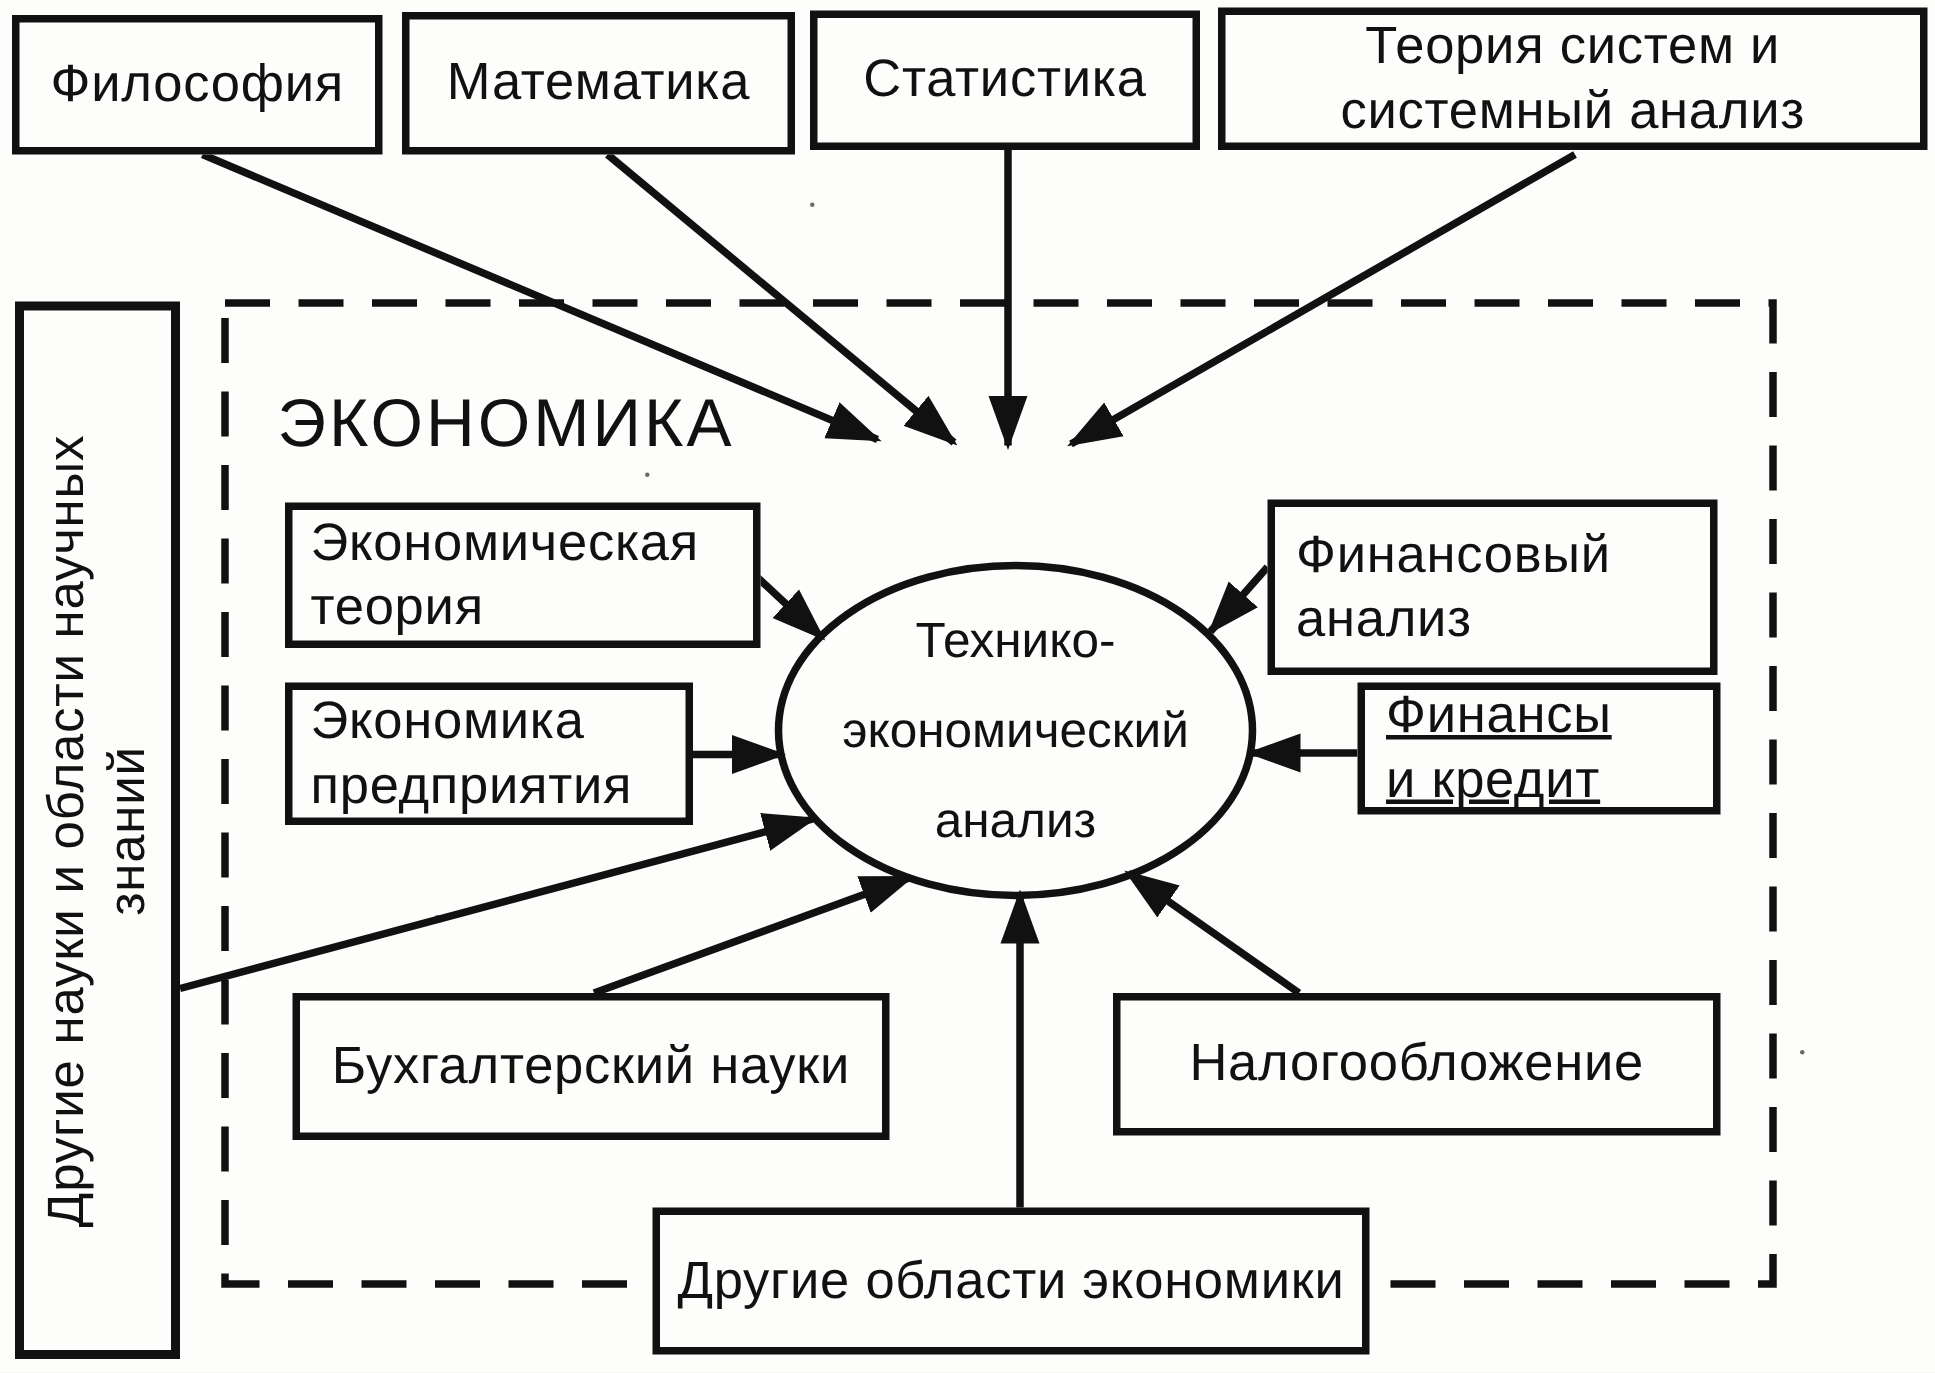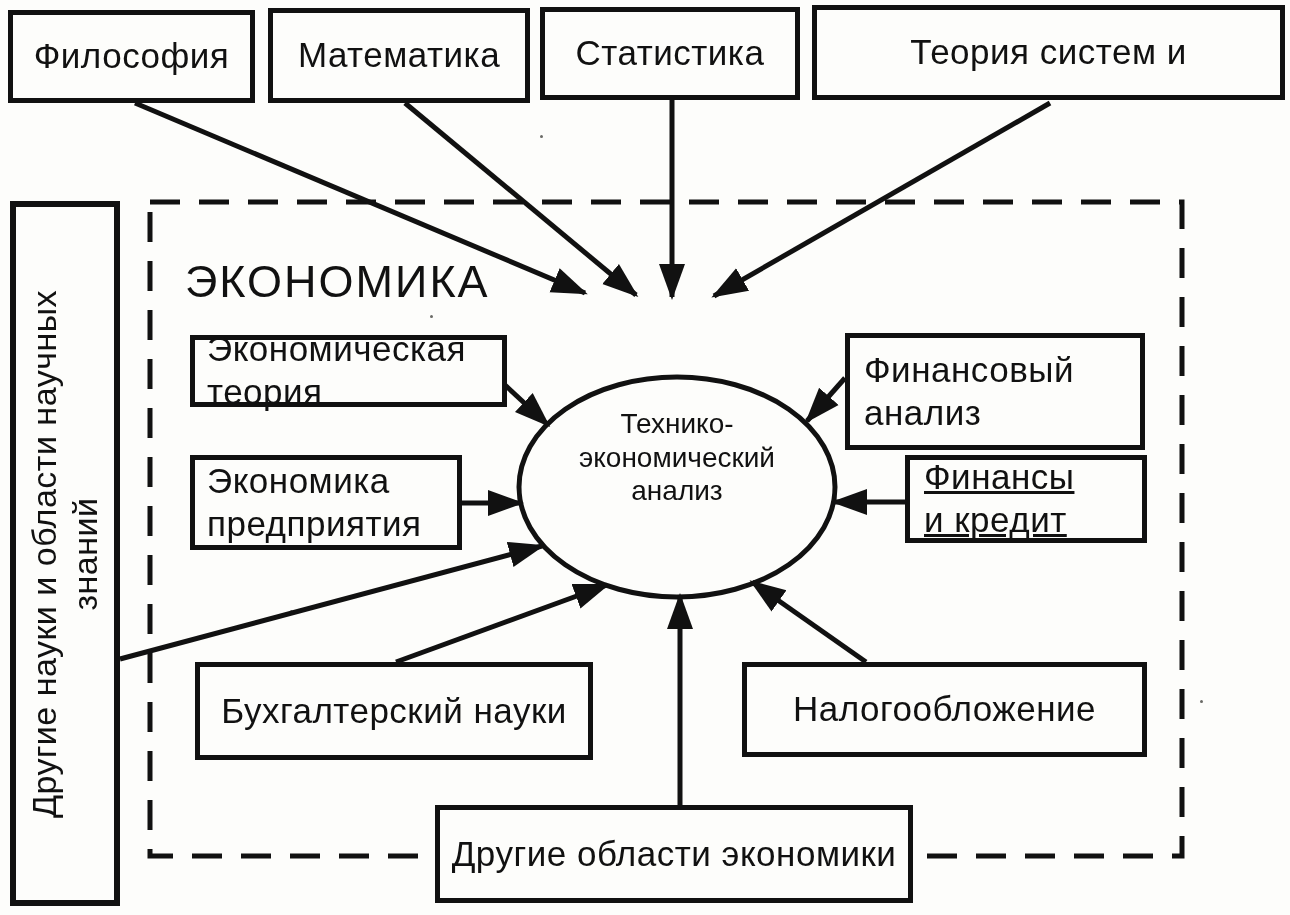--- a/index.html
+++ b/index.html
@@ -45,32 +45,32 @@
     display:flex;flex-direction:column;justify-content:center;align-items:center;
     font-size:34px;line-height:1.2;text-align:center;white-space:nowrap;
   }
   
   .econ-label{
     position:absolute;left:185px;top:252px;width:340px;height:60px;
     font-size:45px;letter-spacing:2px;z-index:2;
     display:flex;align-items:center;
   }
   
-  .n-theory     {left:190px; top:335px; width:317px; height:72px; padding-left:12px;}
+  .n-theory     {left:190px; top:335px; width:317px; height:97px; padding-left:12px;}
   .n-enterprise {left:190px; top:455px; width:272px; height:95px; padding-left:12px;}
   .n-finanalysis{left:845px; top:333px; width:300px; height:117px; padding-left:14px;}
   .n-fincredit  {left:905px; top:455px; width:242px; height:88px; padding-left:14px;text-decoration:underline;}
   .n-accounting {left:195px; top:662px; width:398px; height:98px;}
   .n-taxation   {left:742px; top:662px; width:405px; height:95px;}
   .n-otherecon  {left:403px; top:805px; width:478px; height:98px;margin-left:32px;}
   
   .center-text{
     position:absolute;left:517px;top:407px;width:320px;height:160px;
-    display:flex;flex-direction:column;justify-content:flex-start;align-items:center;
-    font-size:28px;line-height:1.2;z-index:3;text-align:center;
+    display:flex;flex-direction:column;justify-content:space-between;align-items:center;
+    font-size:33px;line-height:1.2;z-index:3;text-align:center;
   }
   
   .speck{position:absolute;background:#6a6a66;border-radius:50%;z-index:0;}
 </style>
 </head>
 <body>
 
 <div class="page">
 
   <svg class="layer-svg" width="1290" height="915" viewBox="0 0 1290 915">
@@ -106,20 +106,21 @@
   <div class="node n-math">
     <span class="lbl">Математика</span>
   </div>
 
   <div class="node n-stat">
     <span class="lbl">Статистика</span>
   </div>
 
   <div class="node n-systems">
     <span class="lbl">Теория систем и</span>
+    <span class="lbl">системный анализ</span>
   </div>
 
   <div class="node n-othersci">
     <div class="rotated">
       <span class="lbl">Другие науки и области научных</span>
       <span class="lbl">знаний</span>
     </div>
   </div>
 
   <div class="econ-label">ЭКОНОМИКА</div>

